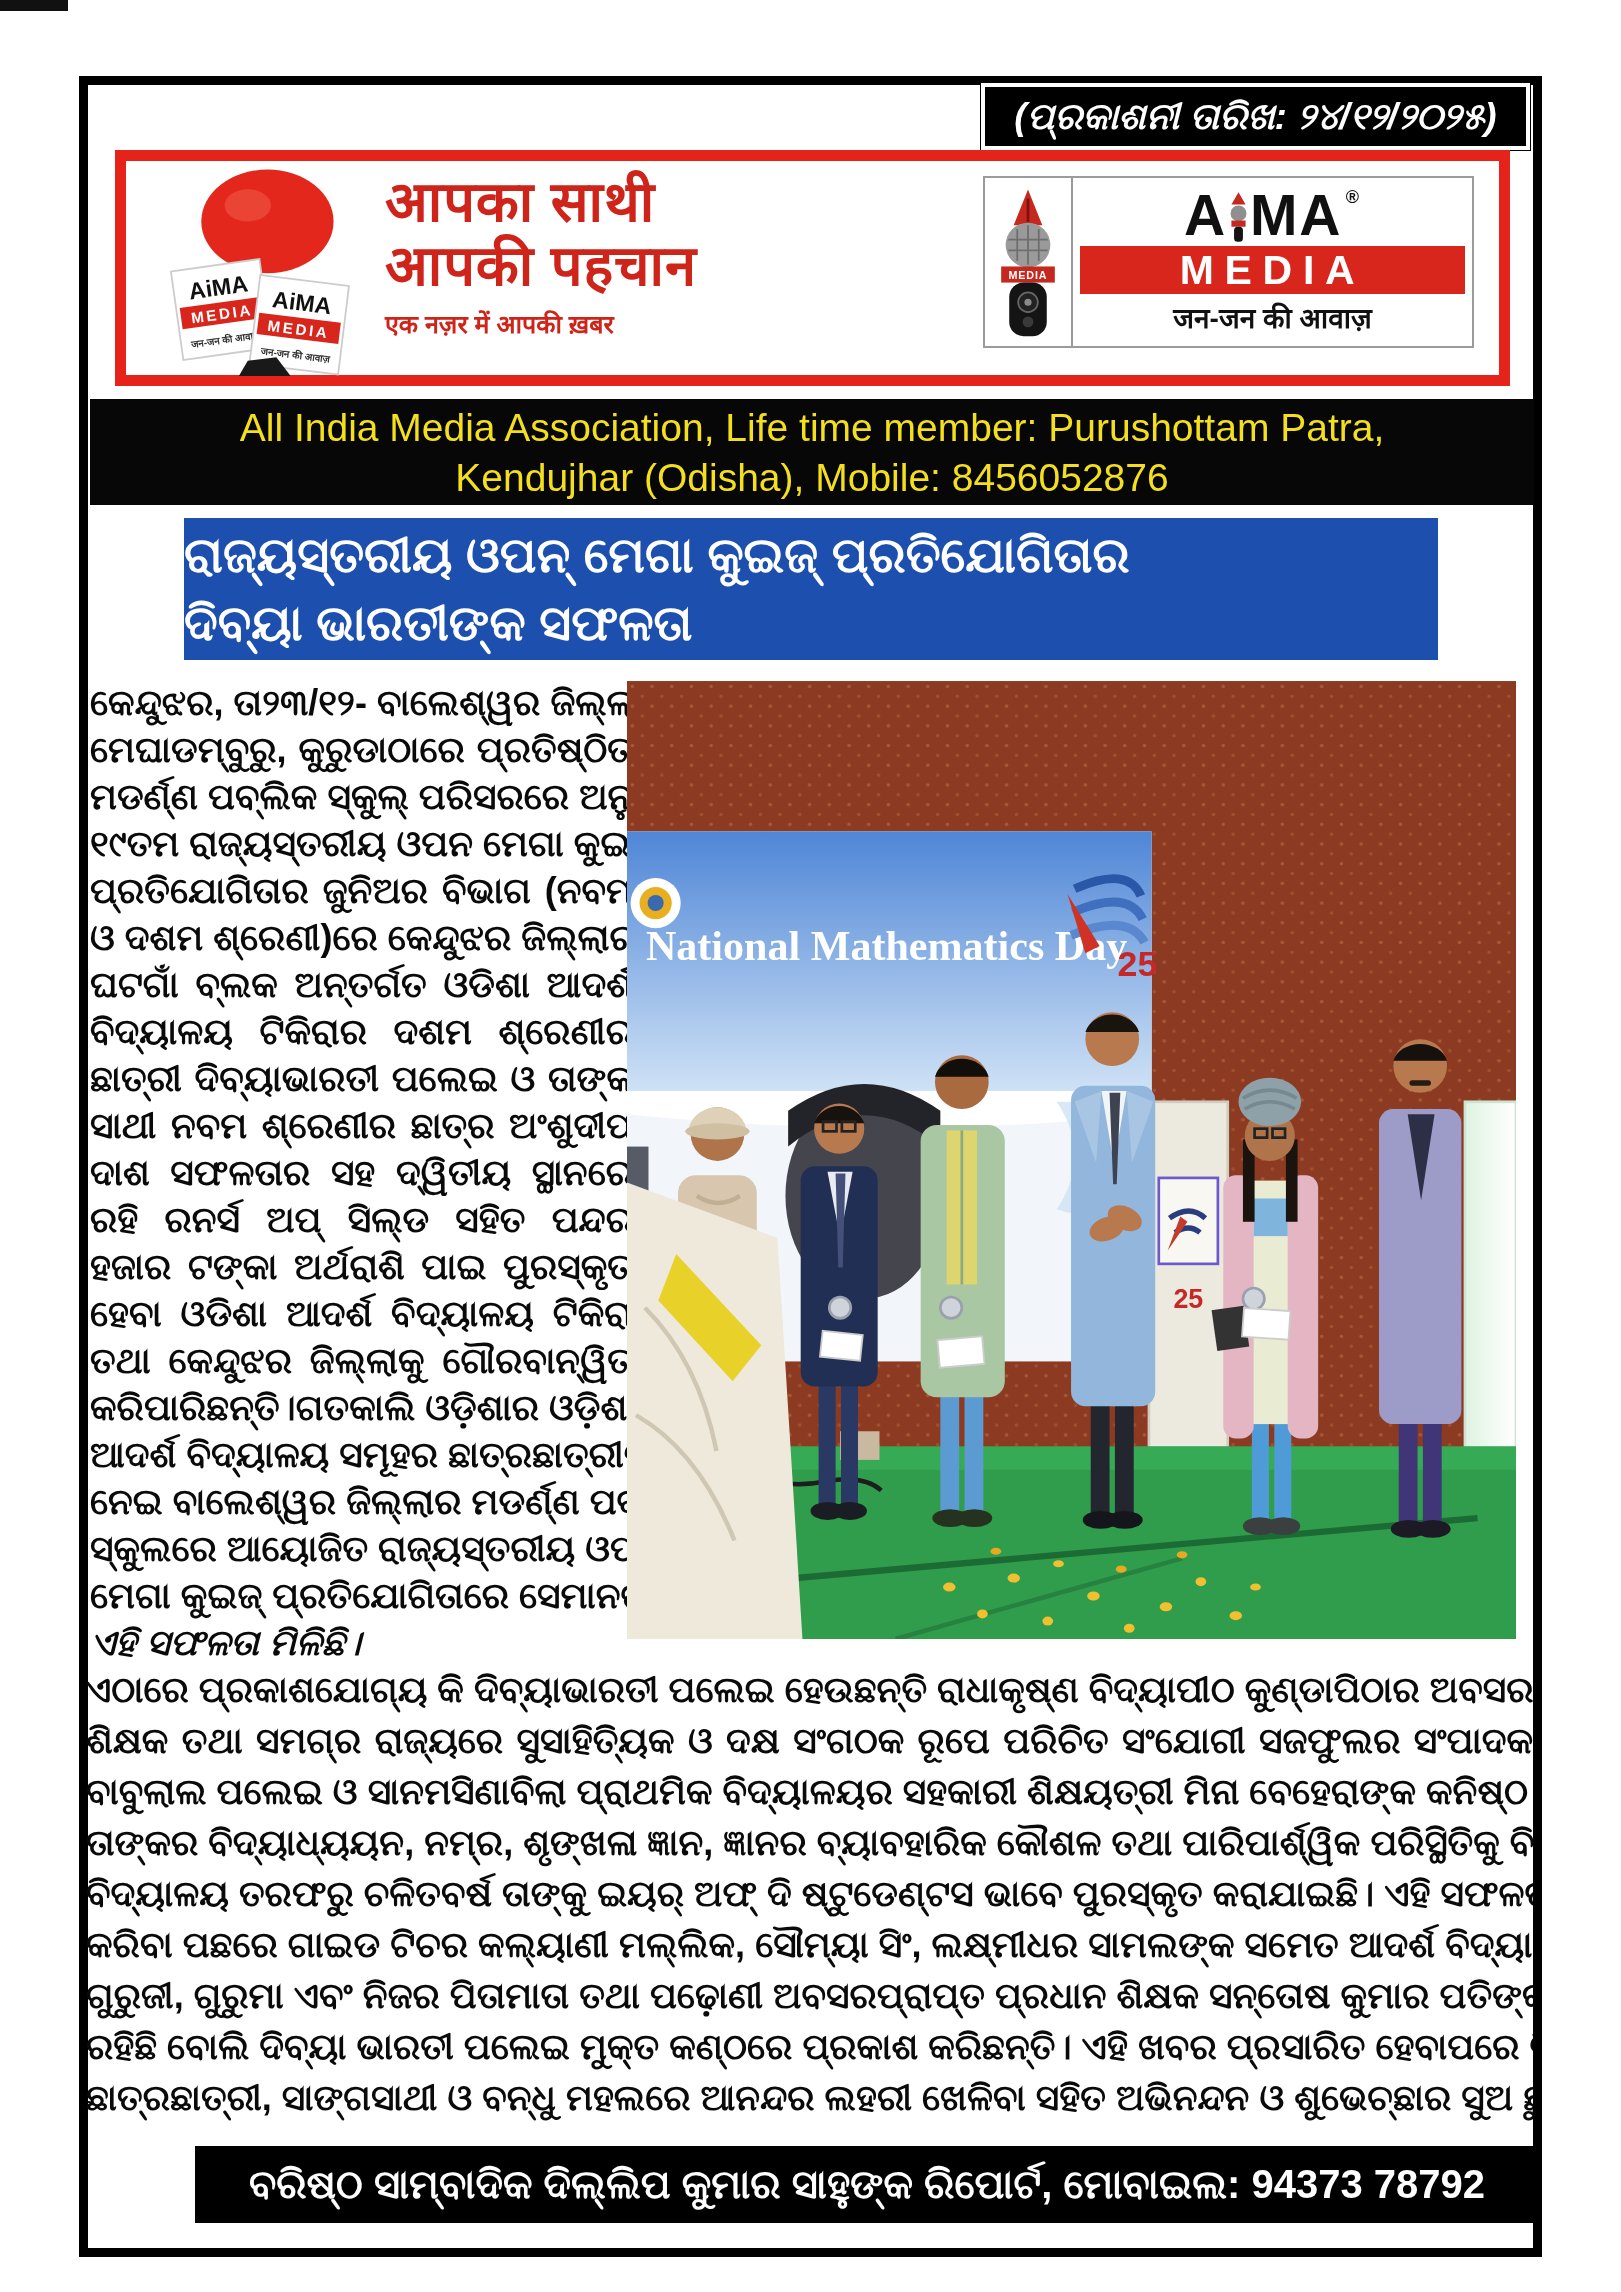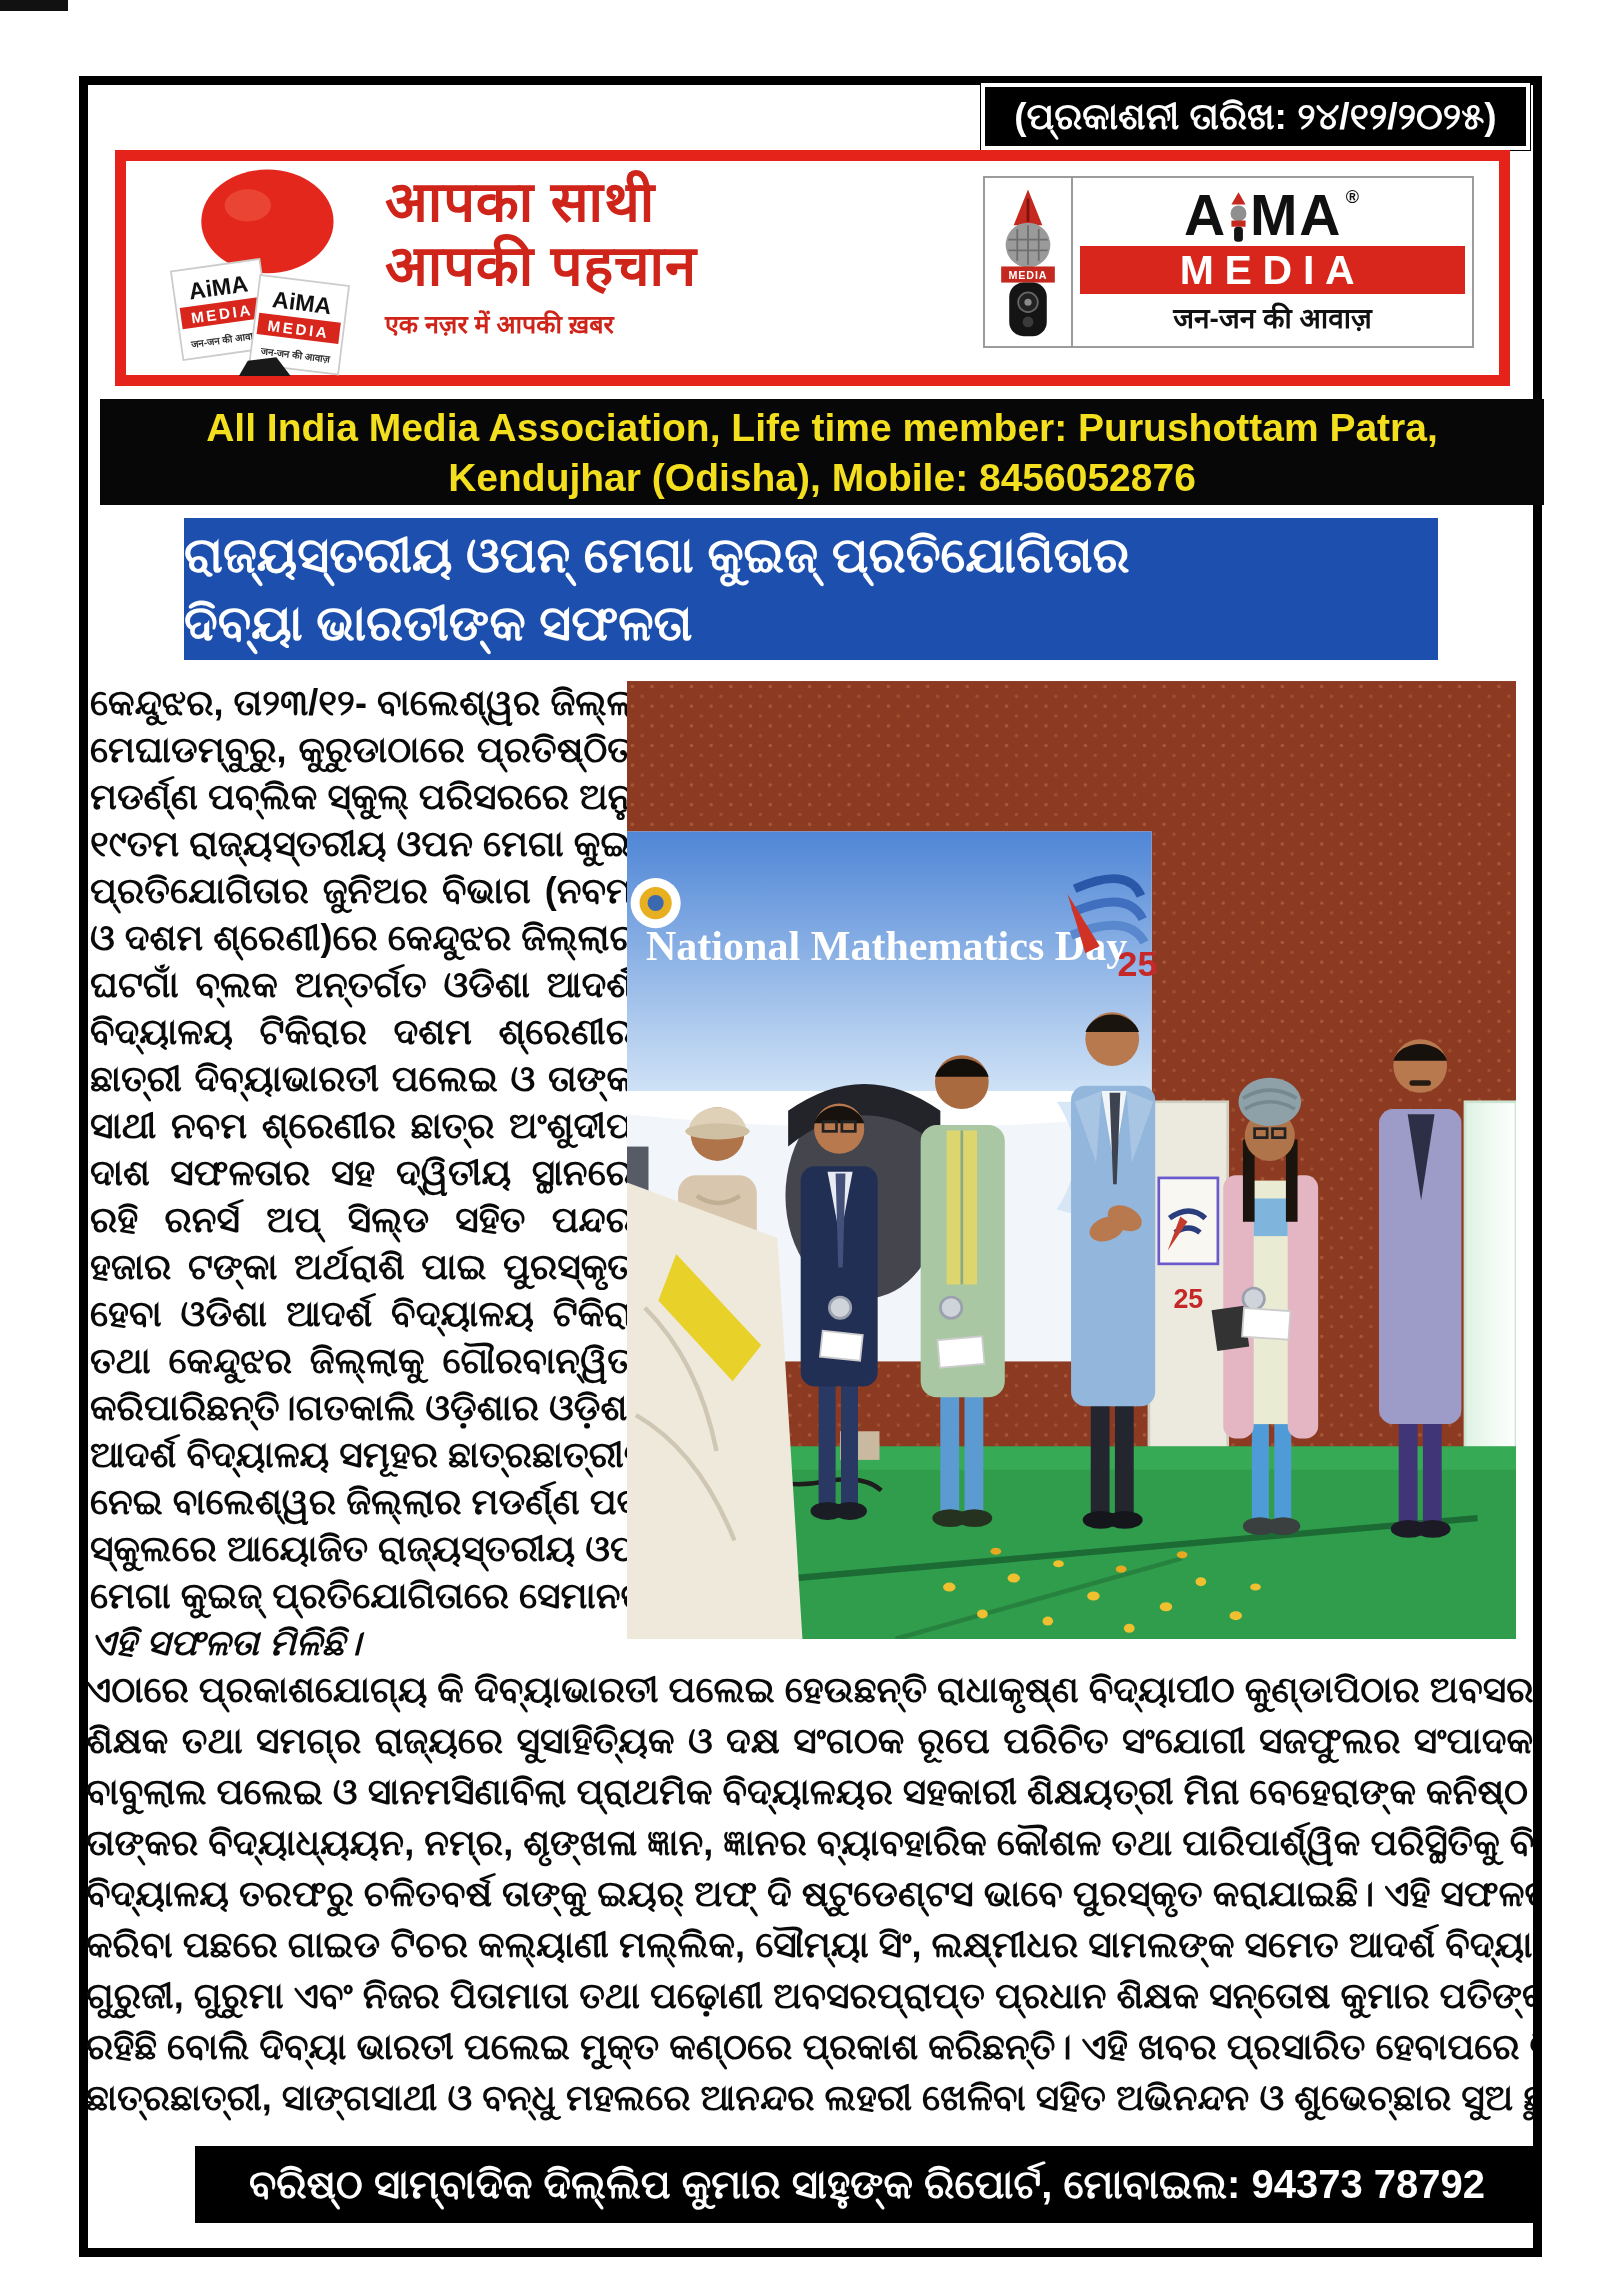--- a/index.html
+++ b/index.html
@@ -2,37 +2,37 @@
 <html style="font-size:14.3px"><head>
 <meta charset="utf-8">
 <style>
   html,body{margin:0;padding:0;background:#ffffff;}
   .page{position:relative;width:1621px;height:2293px;background:#ffffff;overflow:hidden;
         font-family:"Liberation Sans","DejaVu Sans",sans-serif;}
   .abs{position:absolute;}
   .corner-mark{left:0;top:0;width:68px;height:10.7px;background:#111;}
   .frame{left:79px;top:76px;width:1463px;height:2181px;border:9px solid #000;box-sizing:border-box;}
   .date-badge{left:981px;top:83px;width:541px;height:59px;background:#000;border:4.5px solid #fff;
-        outline:1.8px solid #000;color:#fff;font-size:37px;font-weight:800;text-align:center;line-height:59px;}
+        outline:1.8px solid #000;color:#fff;font-size:37px;font-weight:800;text-align:center;line-height:59px;font-style:italic;}
   .header-box{left:115px;top:150px;width:1395px;height:236px;border:11.6px solid #e5231b;background:#fff;box-sizing:border-box;}
   .mic-art{left:124px;top:166px;width:269px;height:210px;}
   .tagline{left:385px;top:170px;width:573px;text-align:left;color:#cf241a;font-weight:800;}
   .tagline .big{font-size:56px;line-height:64px;letter-spacing:0.9px;}
   .tagline .small{font-size:25px;line-height:52px;}
   .brand-box{left:983px;top:176px;width:491px;height:172px;border:2.7px solid #9b9b9b;background:#fff;
         display:flex;box-sizing:border-box;}
   .brand-icon{width:86px;border-right:2.7px solid #9b9b9b;display:flex;align-items:center;justify-content:center;}
   .brand-main{flex:1;display:flex;flex-direction:column;align-items:center;justify-content:center;padding:3.6px 7.2px;}
   .brand-name{font-size:57px;font-weight:900;color:#101010;letter-spacing:1.8px;line-height:54px;display:flex;align-items:flex-end;}
   .brand-name sup{font-size:18px;line-height:18px;margin-left:3.6px;align-self:flex-start;}
   .brand-band{align-self:stretch;background:#d8261c;color:#fff;text-align:center;font-size:41px;font-weight:900;
         letter-spacing:10.7px;line-height:48px;margin:4.5px 0 3.6px 0;}
   .brand-tagline{font-size:28px;font-weight:800;color:#111;}
   .membership-banner{left:90px;top:399px;width:1444px;height:106px;background:#070707;color:#f3df1d;
-        text-align:center;font-weight:700;font-size:39px;line-height:50px;padding-top:3.6px;box-sizing:border-box;margin-left:10px;}
+        text-align:center;font-weight:400;font-size:39px;line-height:50px;padding-top:3.6px;box-sizing:border-box;}
   .headline-box{left:184px;top:518px;width:1254px;height:142px;background:#1c4fae;color:#fff;text-align:left;
         font-weight:800;font-size:49px;line-height:68px;padding-top:2.7px;box-sizing:border-box;}
   .left-col{left:90px;top:679px;width:543px;}
   .left-col .jline{font-size:36px;font-weight:700;color:#0a0a0a;height:47px;line-height:47px;overflow:hidden;
         text-align:justify;text-align-last:justify;white-space:nowrap;}
   .left-col .jline:last-child{text-align-last:left;font-style:italic;}
   .photo{left:627px;top:681px;width:889px;height:958px;}
   .bottom-para{left:86px;top:1664px;width:1447px;}
   .bottom-para .jline{font-size:36px;font-weight:700;color:#0a0a0a;height:51px;line-height:51px;overflow:hidden;
         text-align:justify;text-align-last:justify;white-space:nowrap;}

